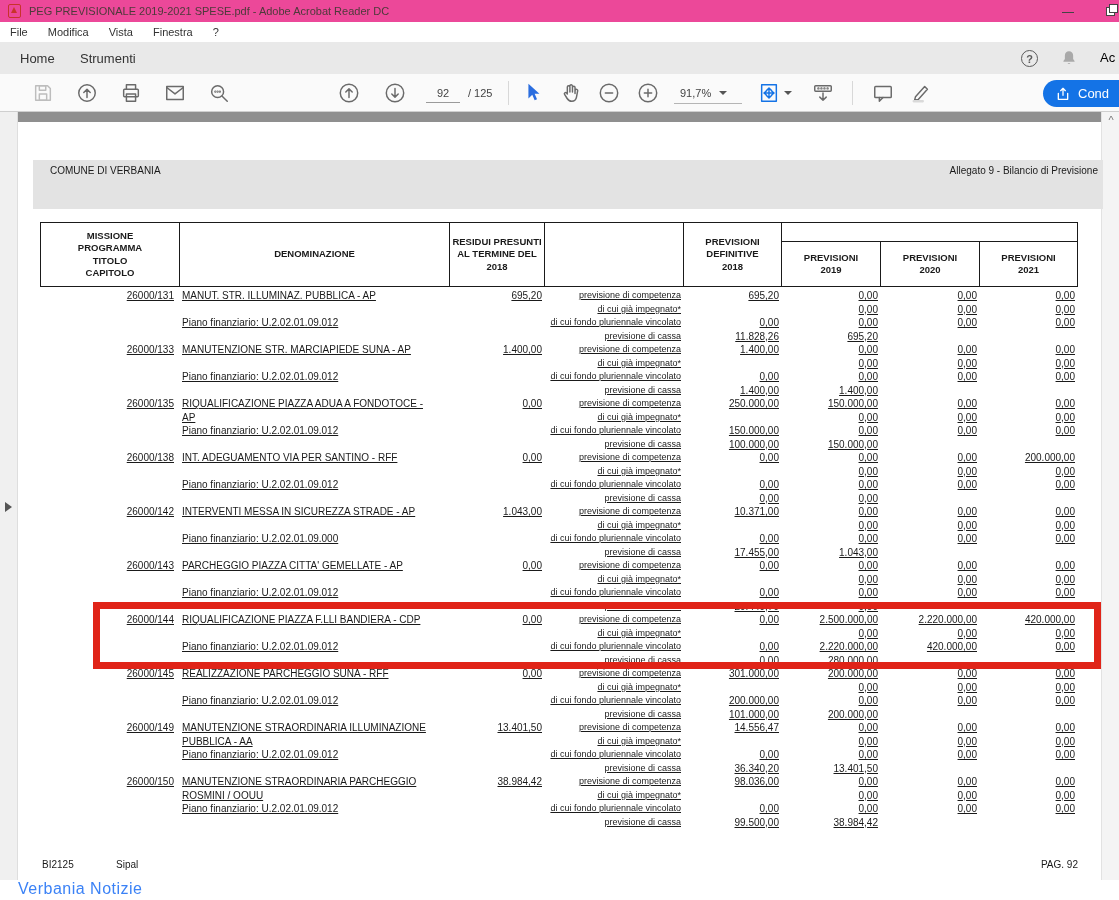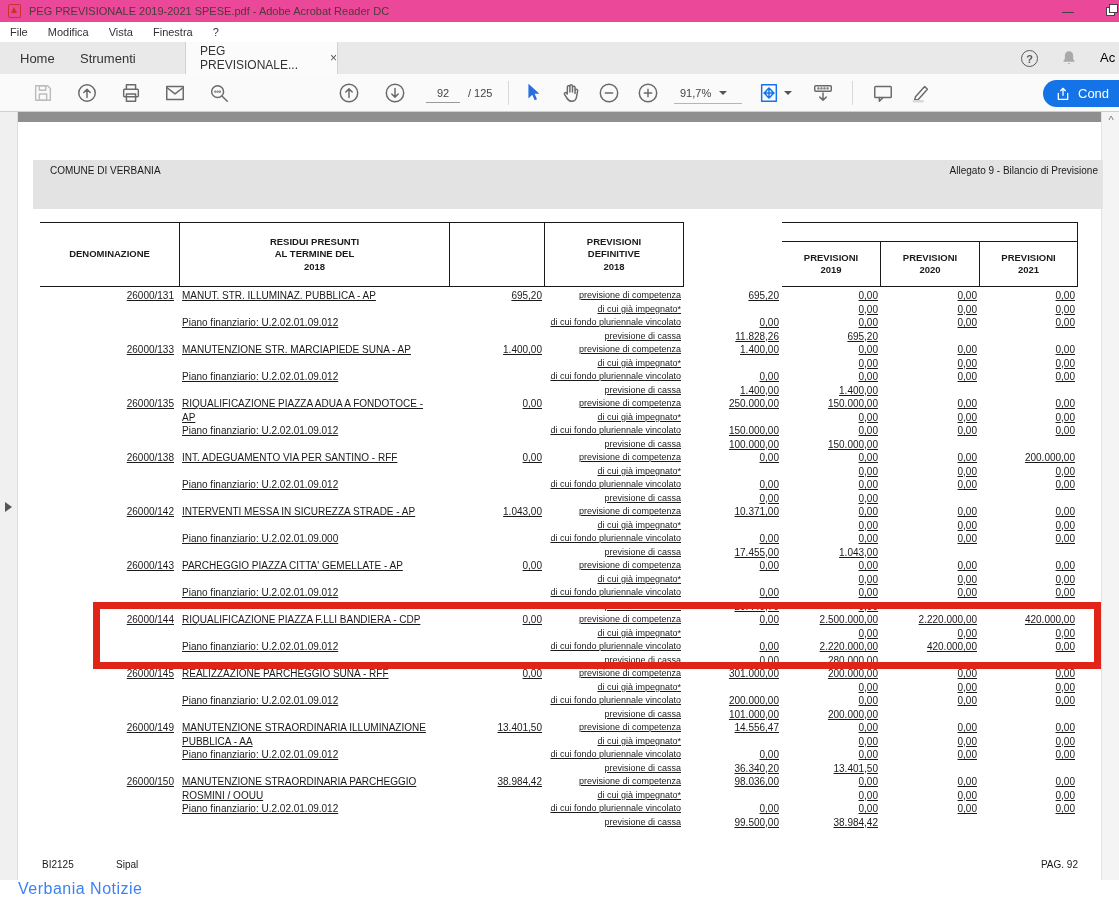--- a/index.html
+++ b/index.html
@@ -125,24 +125,20 @@
   <span class="menuitem">File</span>
   <span class="menuitem">Modifica</span>
   <span class="menuitem">Vista</span>
   <span class="menuitem">Finestra</span>
   <span class="menuitem">?</span>
 </div>
 
 <div class="tabbar">
   <span class="tab tab-home">Home</span>
   <span class="tab tab-tools">Strumenti</span>
-  <span class="tab tab-doc">
-    <span>PEG PREVISIONALE...</span>
-    <span class="tab-close">×</span>
-  </span>
   <span class="help-circle">?</span>
   <span class="bell">
     <svg width="18" height="18" viewBox="0 0 24 24">
         <path d="M12 3c-3.3 0-5.5 2.4-5.5 5.8v4.4L4.6 16v1h14.8v-1l-1.9-2.8V8.8C17.5 5.4 15.3 3 12 3z" fill="#a9a9a9"></path>
         <path d="M10.2 18.5a1.9 1.9 0 0 0 3.6 0z" fill="#a9a9a9"></path>
       </svg>
   </span>
   <span class="account-cut">Ac</span>
 </div>
 
@@ -279,20 +275,26 @@
 </div>
 
 <div class="page">
   <div class="docheader">
     <span class="dh-left">COMUNE DI VERBANIA</span>
     <span class="dh-right">Allegato 9 - Bilancio di Previsione</span>
   </div>
 
   <div class="dtable">
     <div class="thead">
+      <div class="th span2">
+        <div>MISSIONE</div>
+        <div>PROGRAMMA</div>
+        <div>TITOLO</div>
+        <div>CAPITOLO</div>
+      </div>
       <div class="th span2 noleft">
         <div>DENOMINAZIONE</div>
       </div>
       <div class="th span2 noleft">
         <div>RESIDUI PRESUNTI</div>
         <div>AL TERMINE DEL</div>
         <div>2018</div>
       </div>
       <div class="th span2 noleft"></div>
       <div class="th span2 noleft">

